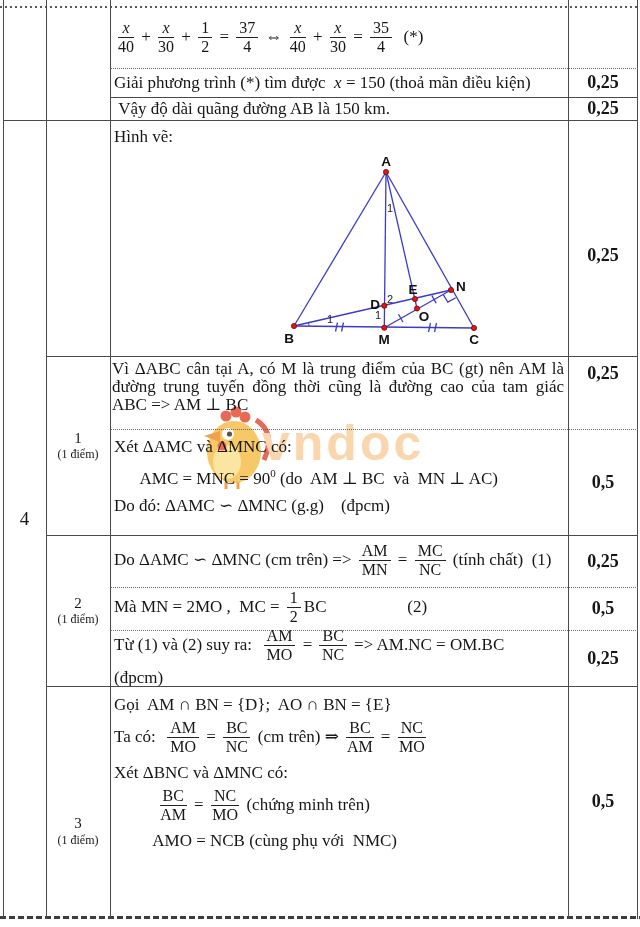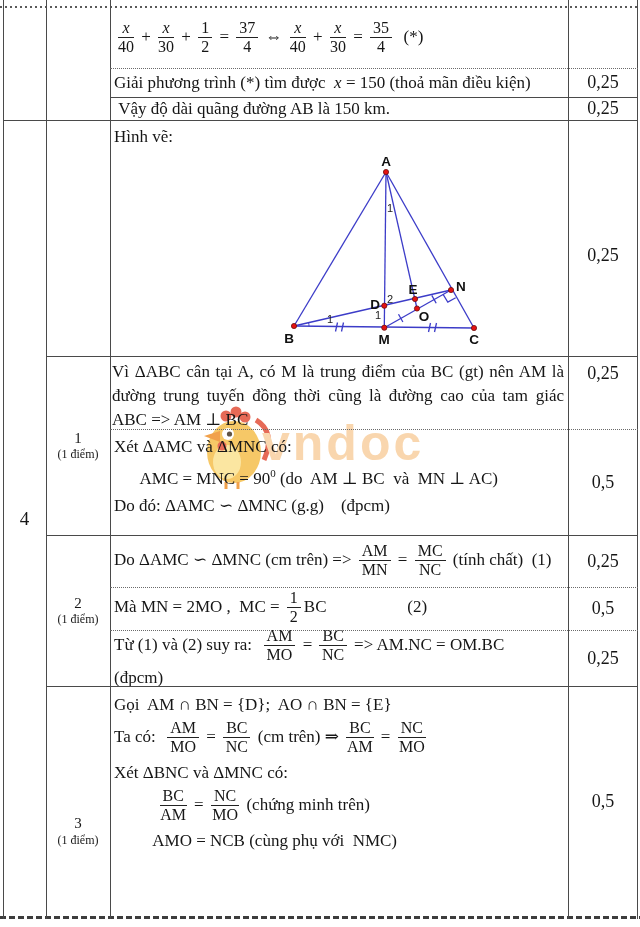--- a/index.html
+++ b/index.html
@@ -10,29 +10,29 @@
   .hl.dot{border-top:1px dotted #6a6a6a;}
   .vl{position:absolute;width:1px;background:#4a4a4a;top:0;height:919px;z-index:3;}
   .dash-top{position:absolute;left:0;top:6px;width:640px;height:2px;z-index:3;
     background:repeating-linear-gradient(90deg,#5a5a5a 0 2px,transparent 2px 5px);}
   .dash-bottom{position:absolute;left:0;top:916px;width:640px;height:3px;z-index:3;
     background:repeating-linear-gradient(90deg,#3d3d3d 0 6px,transparent 6px 9px);}
   
   .cell{position:absolute;font-size:17px;line-height:24px;z-index:2;}
   .vcenter{display:flex;align-items:center;}
   .score{left:569px;width:68px;justify-content:center;display:flex;align-items:center;
-         font-size:18px;z-index:2;position:absolute;}
+         font-size:18px;z-index:2;position:absolute;font-weight:bold;}
   .partlab{left:47px;width:62px;display:flex;flex-direction:column;align-items:center;
            justify-content:center;z-index:2;position:absolute;line-height:1.25;}
   .partlab .no{font-size:15px;}
   .partlab .pts{font-size:12px;}
   .qno{left:4px;width:41px;display:flex;align-items:center;justify-content:center;
        font-size:19px;z-index:2;position:absolute;}
   .mline{white-space:pre-wrap;}
-  .cell-p1a{text-align:justify;line-height:24px;}
+  .cell-p1a{text-align:justify;line-height:18px;}
   .cell-p1b .mline{line-height:25px;margin-bottom:2px;}
   .cell-p3 .mline{line-height:25px;margin-bottom:1px;}
   
   .frac{display:inline-block;vertical-align:middle;text-align:center;line-height:1.12;
         margin:2px 3px;font-size:16px;position:relative;top:-1px;}
   .fnum{display:block;padding:0 3px 0;border-bottom:1px solid #222;}
   .fden{display:block;padding-top:0;}
   sup{font-size:11px;} sub{font-size:11px;}
   .figcap{position:absolute;left:114px;top:127px;font-size:17px;z-index:2;}
   #figlayer{position:absolute;left:0;top:0;width:640px;height:927px;z-index:1;}

